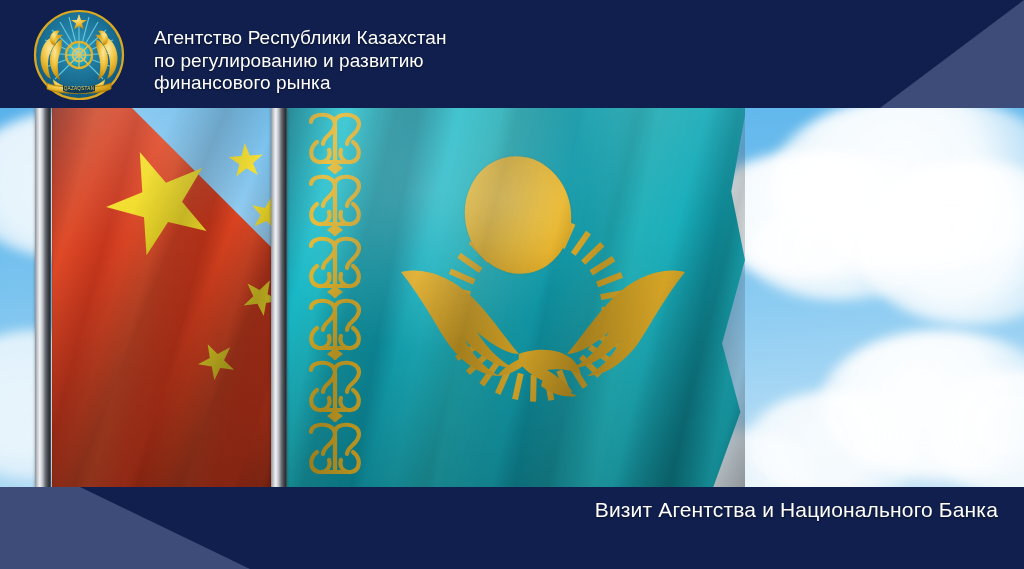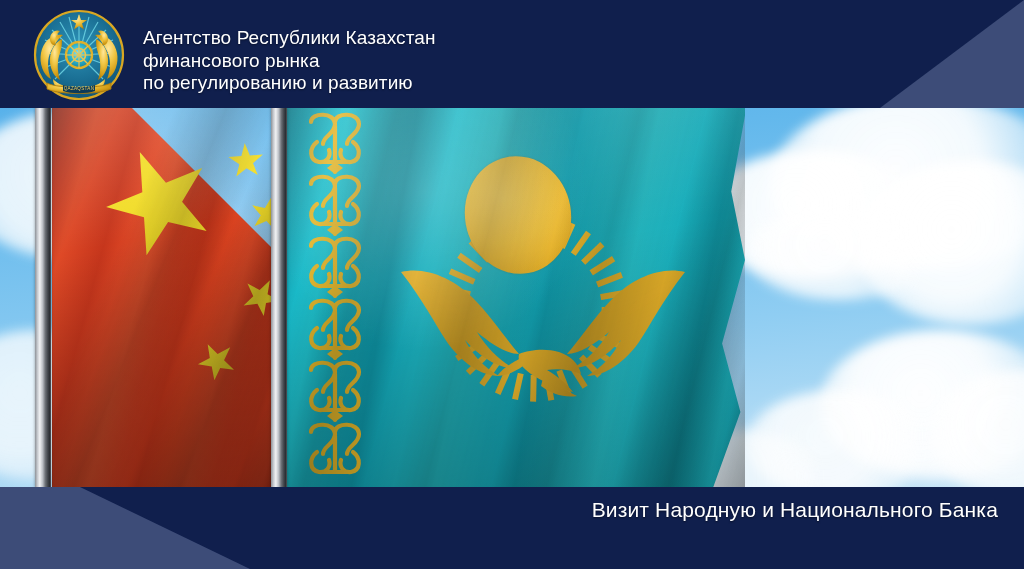--- a/index.html
+++ b/index.html
@@ -247,21 +247,21 @@
     left: 33px;
     top: 9px;
     width: 92px;
     height: 92px;
   }
   .emblem svg { display: block; width: 100%; height: 100%; }
 
   
   .header-text {
     position: absolute;
-    left: 143px;
+    left: 154px;
     top: 27px;
     color: #ffffff;
     font-size: 19px;
     line-height: 22.5px;
     letter-spacing: 0.1px;
     text-shadow: 0 1px 2px rgba(0,0,0,0.45);
     white-space: nowrap;
   }
   .header-text .ln { display: block; }
 
@@ -528,25 +528,25 @@
       </g>
 
       <path d="M14 74 C26 80, 66 80, 78 74 L78 80 C66 86, 26 86, 14 80 Z" fill="url(#gold)" stroke="#a97a0c" stroke-width="0.8"></path>
       <path d="M30 76 C38 79, 54 79, 62 76 L62 82 C54 85, 38 85, 30 82 Z" fill="#0d3a57"></path>
       <text x="46" y="81" text-anchor="middle" font-size="4.6" font-family="Liberation Sans, sans-serif" fill="#f0cd5c" letter-spacing="0.3">QAZAQSTAN</text>
     </svg>
   </div>
 
   <div class="header-text">
     <span class="ln">Агентство Республики Казахстан</span>
+    <span class="ln">по регулированию и развитию</span>
     <span class="ln">финансового рынка</span>
-    <span class="ln">по регулированию и развитию</span>
   </div>
 
   <div class="footer-bar">
     <div class="footer-diag"></div>
   </div>
 
   <div class="footer-text">
-    <span class="ln">Визит Народную и Национального Банка</span>
+    <span class="ln">Визит Агентства и Национального Банка</span>
   </div>
 
 </div>
 
 </body></html>

